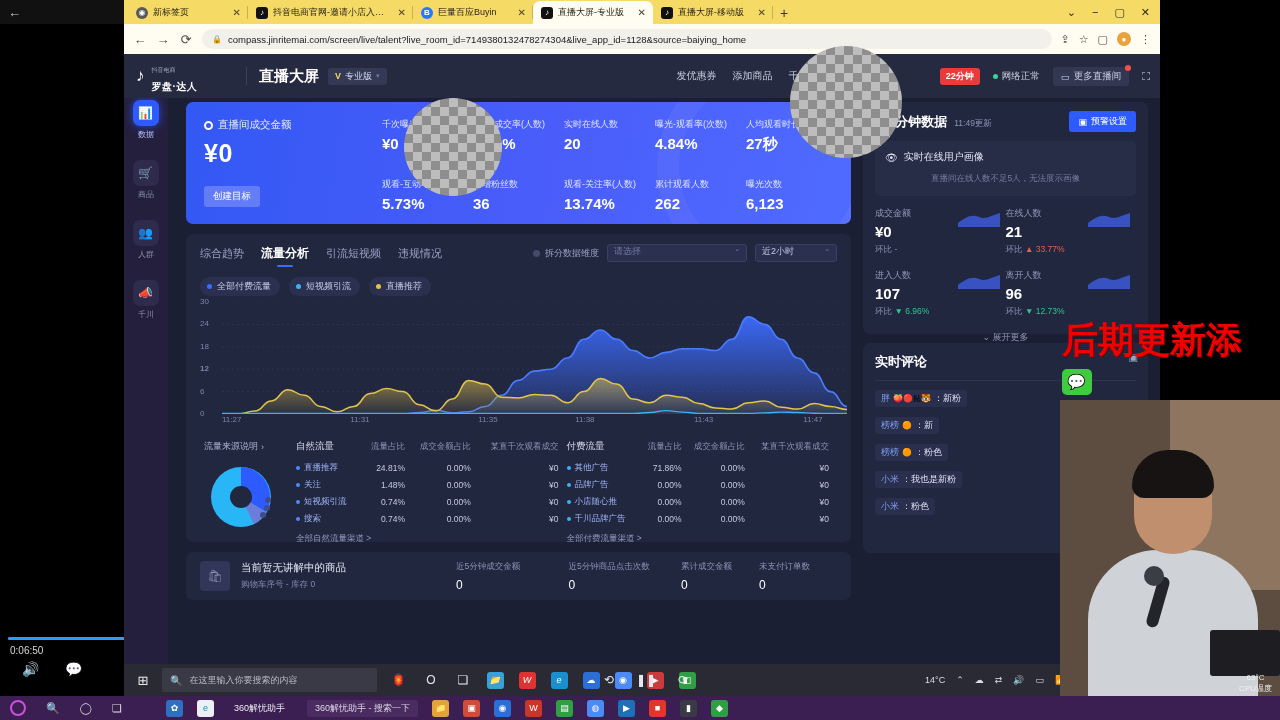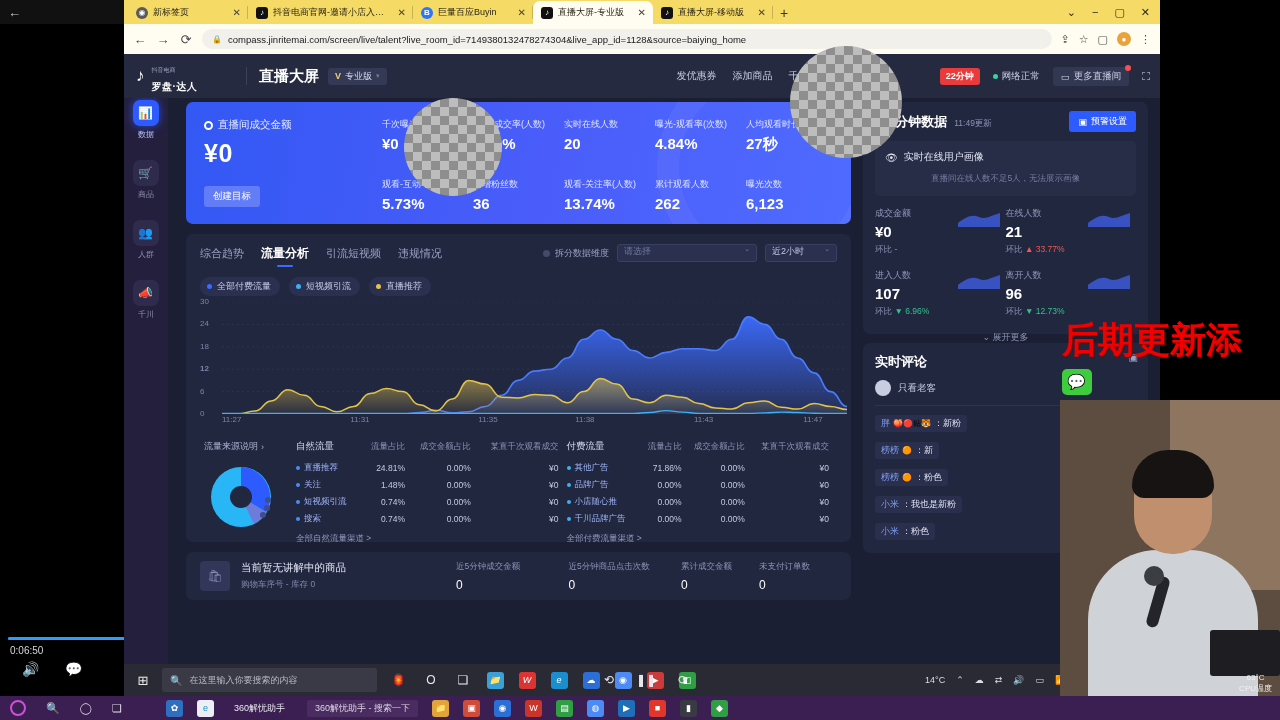--- a/index.html
+++ b/index.html
@@ -199,21 +199,21 @@
     width: 16px; height: 2px; background: #3c6bff; border-radius: 1px;
   }
   #trend-filters { position: absolute; right: 14px; top: 10px; display: flex; align-items: center; gap: 8px; }
   .f-label { font-size: 9px; color: #9aa2c2; display: flex; align-items: center; gap: 5px; }
   .f-dot { width: 7px; height: 7px; border-radius: 50%; background: #444a68; }
   .f-select {
     width: 140px; height: 18px; background: #2b3050; border: 1px solid #3a4060; border-radius: 3px;
     font-size: 9px; color: #6f7798; display: flex; align-items: flex-start; justify-content: space-between;
     padding: 0 6px;
   }
-  .f-select.narrow { width: 72px; color: #c3c9e2; }
+  .f-select.narrow { width: 82px; color: #c3c9e2; }
   .caret { font-size: 7px; color: #747b9c; }
 
   #legend-row { display: flex; gap: 9px; margin-top: 10px; }
   .lg {
     background: #2b3050; border-radius: 10px; padding: 3px 9px 3px 7px;
     font-size: 9px; color: #c6cbe4; display: flex; align-items: center; gap: 5px;
   }
   .lg i { width: 5px; height: 5px; border-radius: 50%; display: inline-block; }
 
   
@@ -849,24 +849,20 @@
               </div>
             <div id="fm-more">
               <span>⌄</span>
               <span>展开更多</span>
             </div>
           </div>
 
           <div id="comments" class="panel">
             <div class="cm-title">实时评论</div>
             <span id="cm-expand">▣</span>
-            <div id="cm-filter">
-              <span class="toggle-pill"></span>
-              <span class="cm-filter-label">只看老客</span>
-            </div>
             <div id="cm-sep"></div>
             <div id="cm-list">
                 <div class="cm-item"><span class="cm-bubble">
                     <span class="cm-user">胖</span>
                     <span class="cm-emoji">🍑🔴贴🐯</span>
                     <span class="cm-text">：新粉</span>
                   </span></div>
                 <div class="cm-item"><span class="cm-bubble">
                     <span class="cm-user">榜榜</span>
                     <span class="cm-emoji">🟠</span>

